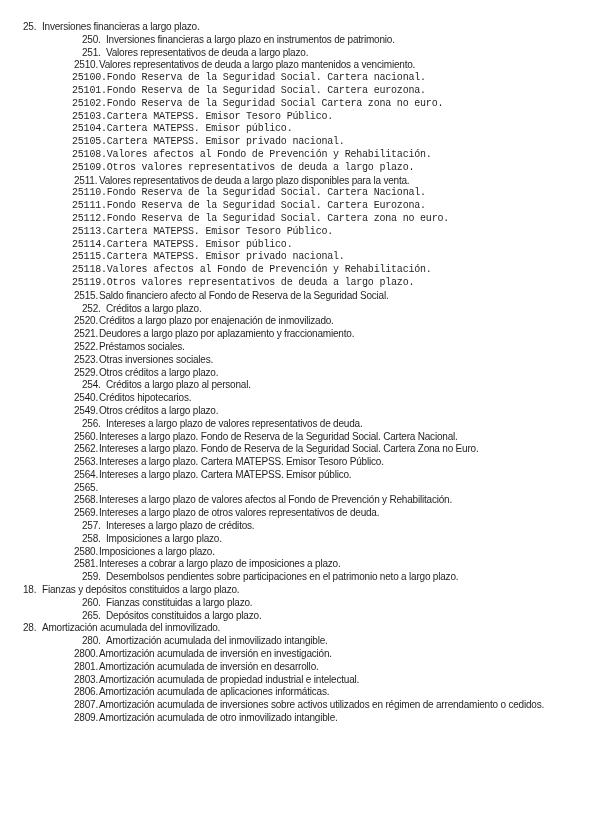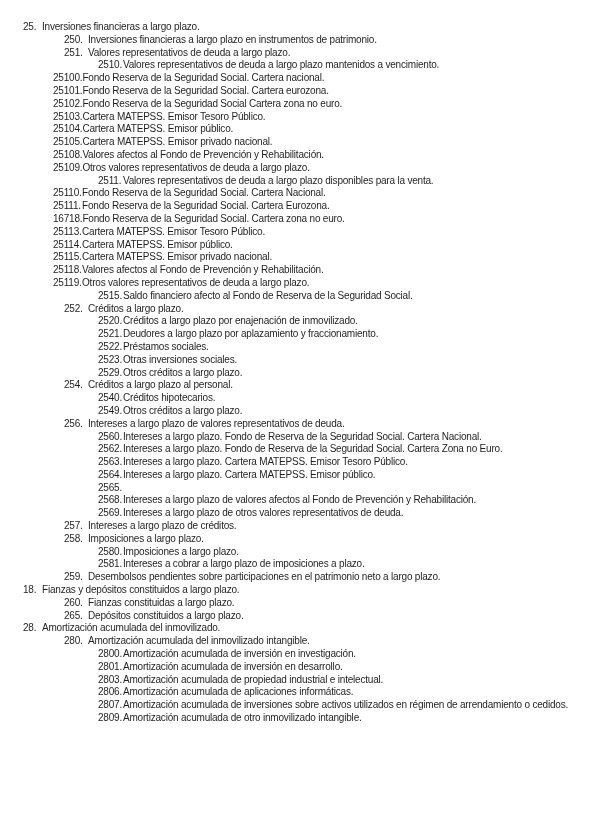--- a/index.html
+++ b/index.html
@@ -29,23 +29,23 @@
   }
   .num {
     display: inline-block;
     flex: 0 0 auto;
   }
   .label {
     display: inline-block;
   }
   
   .l0 { padding-left: 23px; }  .l0 .num { min-width: 19px; }
-  .l1 { padding-left: 64px; align-items: center; }  .l1 .num { min-width: 24px; }
-  .l2 { padding-left: 98px; align-items: center; }  .l2 .num { min-width: 25px; }
-  .l3 { padding-left: 53px; } .l3 .num { min-width: 29px; }
+  .l1 { padding-left: 82px; align-items: center; }  .l1 .num { min-width: 24px; }
+  .l2 { padding-left: 74px; align-items: center; }  .l2 .num { min-width: 25px; }
+  .l3 { padding-left: 72px; font-family: Liberation Mono, monospace; } .l3 .num { min-width: 29px; }
 </style>
 </head>
 <body style="background: rgb(255, 255, 255); color: rgb(31, 31, 31);">
 
 <div class="page">
   <div id="account-list">
       <div class="row l0">
         <span class="num">25.</span>
         <span class="label">Inversiones financieras a largo plazo.</span>
       </div>
@@ -99,21 +99,21 @@
       </div>
       <div class="row l3">
         <span class="num">25110.</span>
         <span class="label">Fondo Reserva de la Seguridad Social. Cartera Nacional.</span>
       </div>
       <div class="row l3">
         <span class="num">25111.</span>
         <span class="label">Fondo Reserva de la Seguridad Social. Cartera Eurozona.</span>
       </div>
       <div class="row l3">
-        <span class="num">16718.</span>
+        <span class="num">25112.</span>
         <span class="label">Fondo Reserva de la Seguridad Social. Cartera zona no euro.</span>
       </div>
       <div class="row l3">
         <span class="num">25113.</span>
         <span class="label">Cartera MATEPSS. Emisor Tesoro Público.</span>
       </div>
       <div class="row l3">
         <span class="num">25114.</span>
         <span class="label">Cartera MATEPSS. Emisor público.</span>
       </div>

